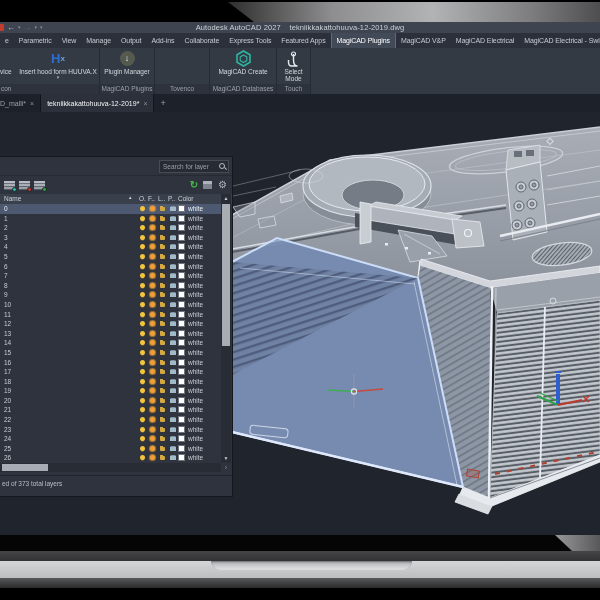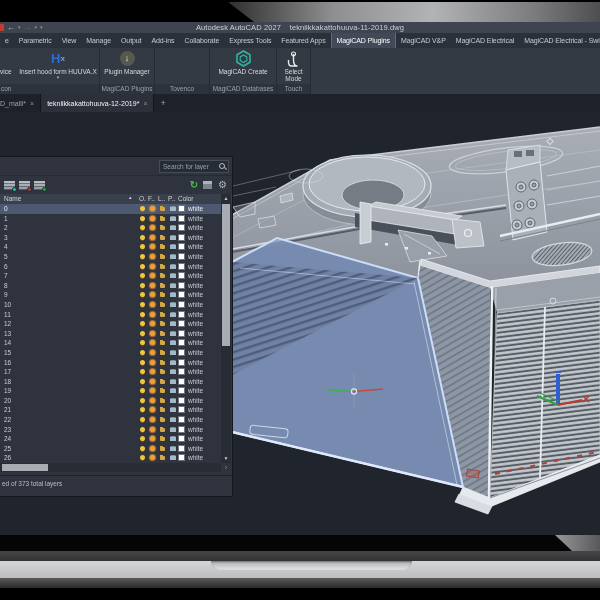--- a/index.html
+++ b/index.html
@@ -127,21 +127,21 @@
     <div class="qat">
       <span class="red"></span>
       <span class="a">←</span>
       <span class="c">▾</span>
       <span class="a dim">→</span>
       <span class="c">▾</span>
       <span class="c">▾</span>
     </div>
     <div class="title-center">
       <span>Autodesk AutoCAD 2027</span>&nbsp;&nbsp;&nbsp;
-      <span>tekniikkakattohuuva-11-2019.dwg</span>
+      <span>tekniikkakattohuuva-12-2019.dwg</span>
     </div>
   </div>
 
   <div class="ribbontabs" id="ribbon-tabs">
       <span class="rtab">e</span>
       <span class="rtab">Parametric</span>
       <span class="rtab">View</span>
       <span class="rtab">Manage</span>
       <span class="rtab">Output</span>
       <span class="rtab">Add-ins</span>

